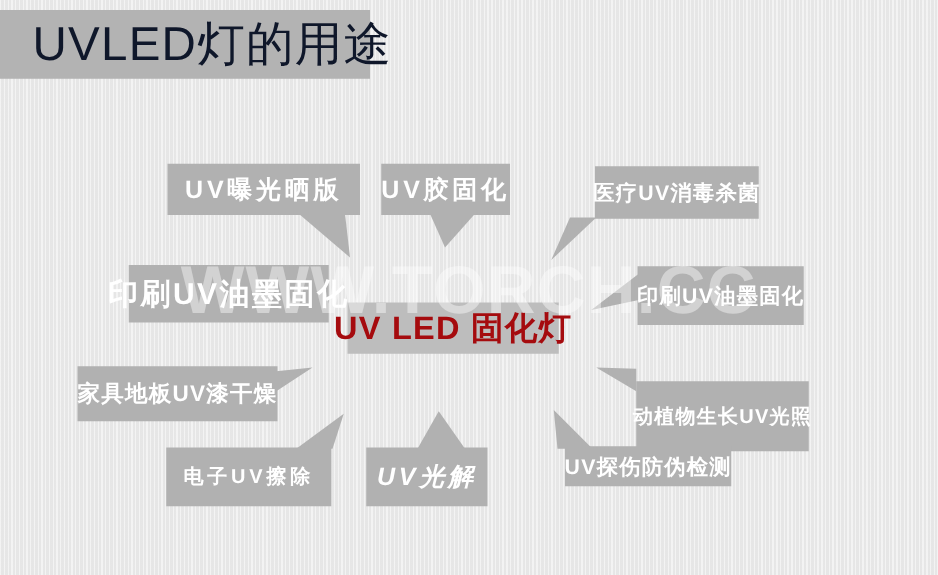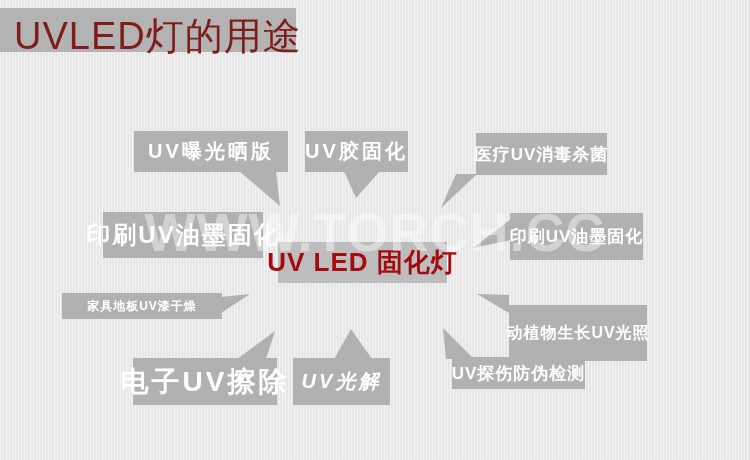--- a/index.html
+++ b/index.html
@@ -13,26 +13,26 @@
     background-color: #e9e9e9;
     background-image:
       repeating-linear-gradient(90deg,
         rgba(255,255,255,0.45) 0px, rgba(255,255,255,0.45) 1px,
         rgba(0,0,0,0.012) 1px, rgba(0,0,0,0.012) 3px);
   }
 
   .banner {
     position: absolute;
     left: 0; top: 8px;
-    width: 296px; height: 44px;
+    width: 296px; height: 55px;
     background: #b3b3b3;
-    color: #7f1d1d;
+    color: #0f172a;
     font-size: 38px;
     line-height: 57px;
-    padding-left: 14px;
+    padding-left: 26px;
     box-sizing: border-box;
     letter-spacing: 1px;
     z-index: 2;
     white-space: nowrap;
   }
 
   .tails {
     position: absolute;
     left: 0; top: 0;
     z-index: 1;
@@ -104,25 +104,25 @@
   <div class="node" style="left:134px; top:131px; width:154px; height:41px; font-size:20px; letter-spacing:3px;">UV曝光晒版</div>
 
   <div class="node" style="left:305px; top:131px; width:103px; height:41px; font-size:20px; letter-spacing:3px;">UV胶固化</div>
 
   <div class="node" style="left:476px; top:133px; width:131px; height:42px; font-size:17px; letter-spacing:1px;">医疗UV消毒杀菌</div>
 
   <div class="node" style="left:62px; top:212px; width:160px; height:46px; font-size:24px; letter-spacing:2px;margin-left:41px;">印刷UV油墨固化</div>
 
   <div class="node" style="left:510px; top:213px; width:133px; height:47px; font-size:17px; letter-spacing:1px;">印刷UV油墨固化</div>
 
-  <div class="node" style="left:62px; top:293px; width:160px; height:26px; font-size:12px; letter-spacing:1px;">家具地板UV漆干燥</div>
+  <div class="node" style="left:62px; top:293px; width:160px; height:44px; font-size:18px; letter-spacing:1px;">家具地板UV漆干燥</div>
 
   <div class="node" style="left:509px; top:305px; width:138px; height:56px; font-size:16px; letter-spacing:1px;">动植物生长UV光照</div>
 
-  <div class="node" style="left:133px; top:358px; width:144px; height:47px; font-size:28px; letter-spacing:3px;">电子UV擦除</div>
+  <div class="node" style="left:133px; top:358px; width:132px; height:47px; font-size:16px; letter-spacing:3px;">电子UV擦除</div>
 
   <div class="node" style="left:293px; top:358px; width:97px; height:47px; font-size:20px; letter-spacing:3px;font-style:italic;">UV光解</div>
 
   <div class="node" style="left:452px; top:357px; width:133px; height:32px; font-size:17px; letter-spacing:1px;">UV探伤防伪检测</div>
 
   <div class="center-node">UV LED 固化灯</div>
 
   <div class="watermark">WWW.TORCH.CC</div>
 
 </div>

